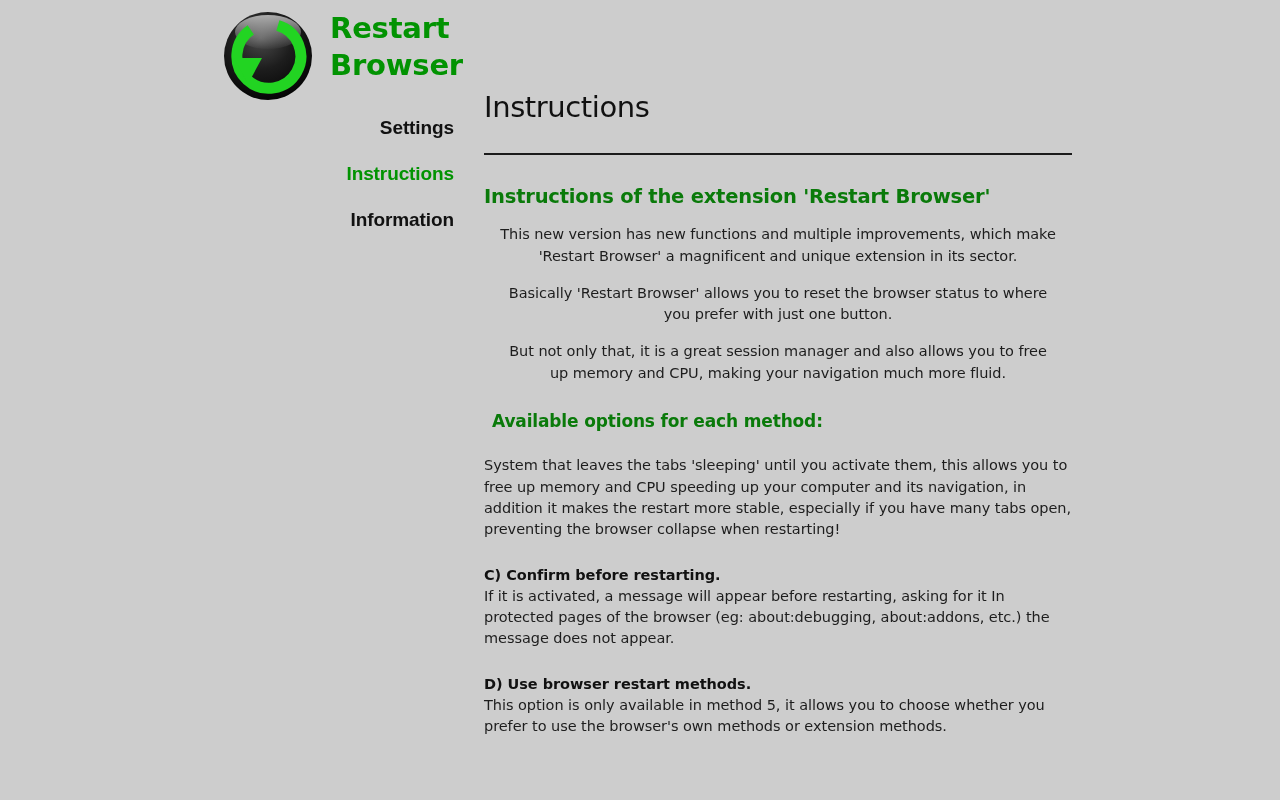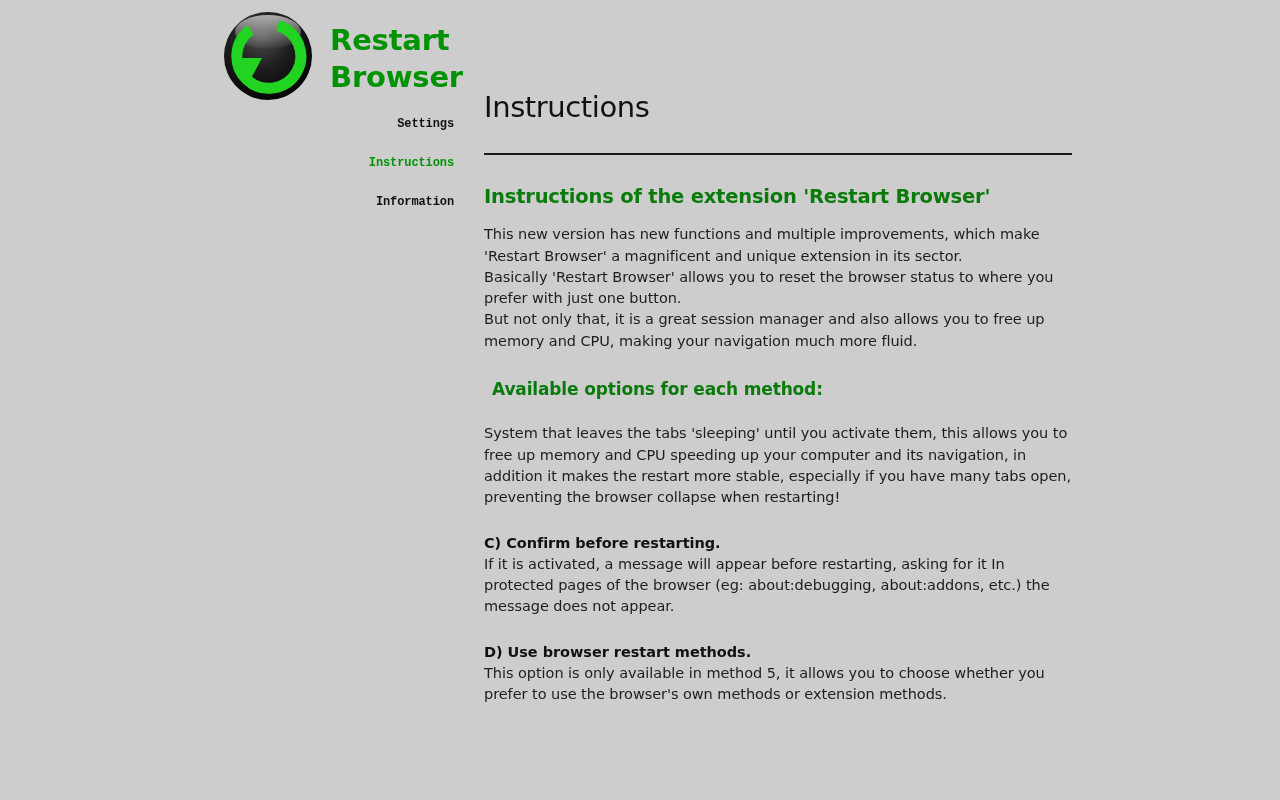--- a/index.html
+++ b/index.html
@@ -42,43 +42,43 @@
     height: 96px;
     flex: 0 0 92px;
     position: relative;
     margin-top: 0px;
   }
 
   .logo svg { display: block; }
 
   .brand-title {
     margin-left: 16px;
-    margin-top: 16px;
+    margin-top: 4px;
     font-family: "DejaVu Sans", sans-serif;
     font-size: 29px;
     font-weight: bold;
     line-height: 1.27;
     color: #029302;
     letter-spacing: -0.2px;
     white-space: pre-line;
   }
 
   
   nav.side-nav {
     position: absolute;
     left: 250px;
     top: 118px;
     width: 204px;
     text-align: right;
   }
 
   .nav-item {
     display: block;
-    font-family: Liberation Mono, monospace;
-    font-size: 12px;
+    font-family: Liberation Sans, sans-serif;
+    font-size: 19px;
     font-weight: bold;
     color: #111111;
     text-decoration: none;
     line-height: 1;
     margin-bottom: 27px;
     letter-spacing: -0.1px;
     cursor: pointer;
   }
   .nav-item:last-child { margin-bottom: 0; }
   .nav-item.active { color: #029302; }
@@ -119,21 +119,21 @@
     letter-spacing: -0.2px;
   }
 
   .intro {
     margin: 16px 0 0 0;
     font-size: 14.5px;
     line-height: 21.3px;
     color: #1d1d1d;
     letter-spacing: -0.05px;
   }
-  .intro p { margin: 0; }
+  .intro p { margin: 16px; text-align: center; }
 
   .options-head {
     font-family: "DejaVu Sans", sans-serif;
     font-size: 17px;
     font-weight: bold;
     color: #0a7a0a;
     margin: 27px 0 0 8px;
     line-height: 1.2;
     letter-spacing: -0.15px;
   }

